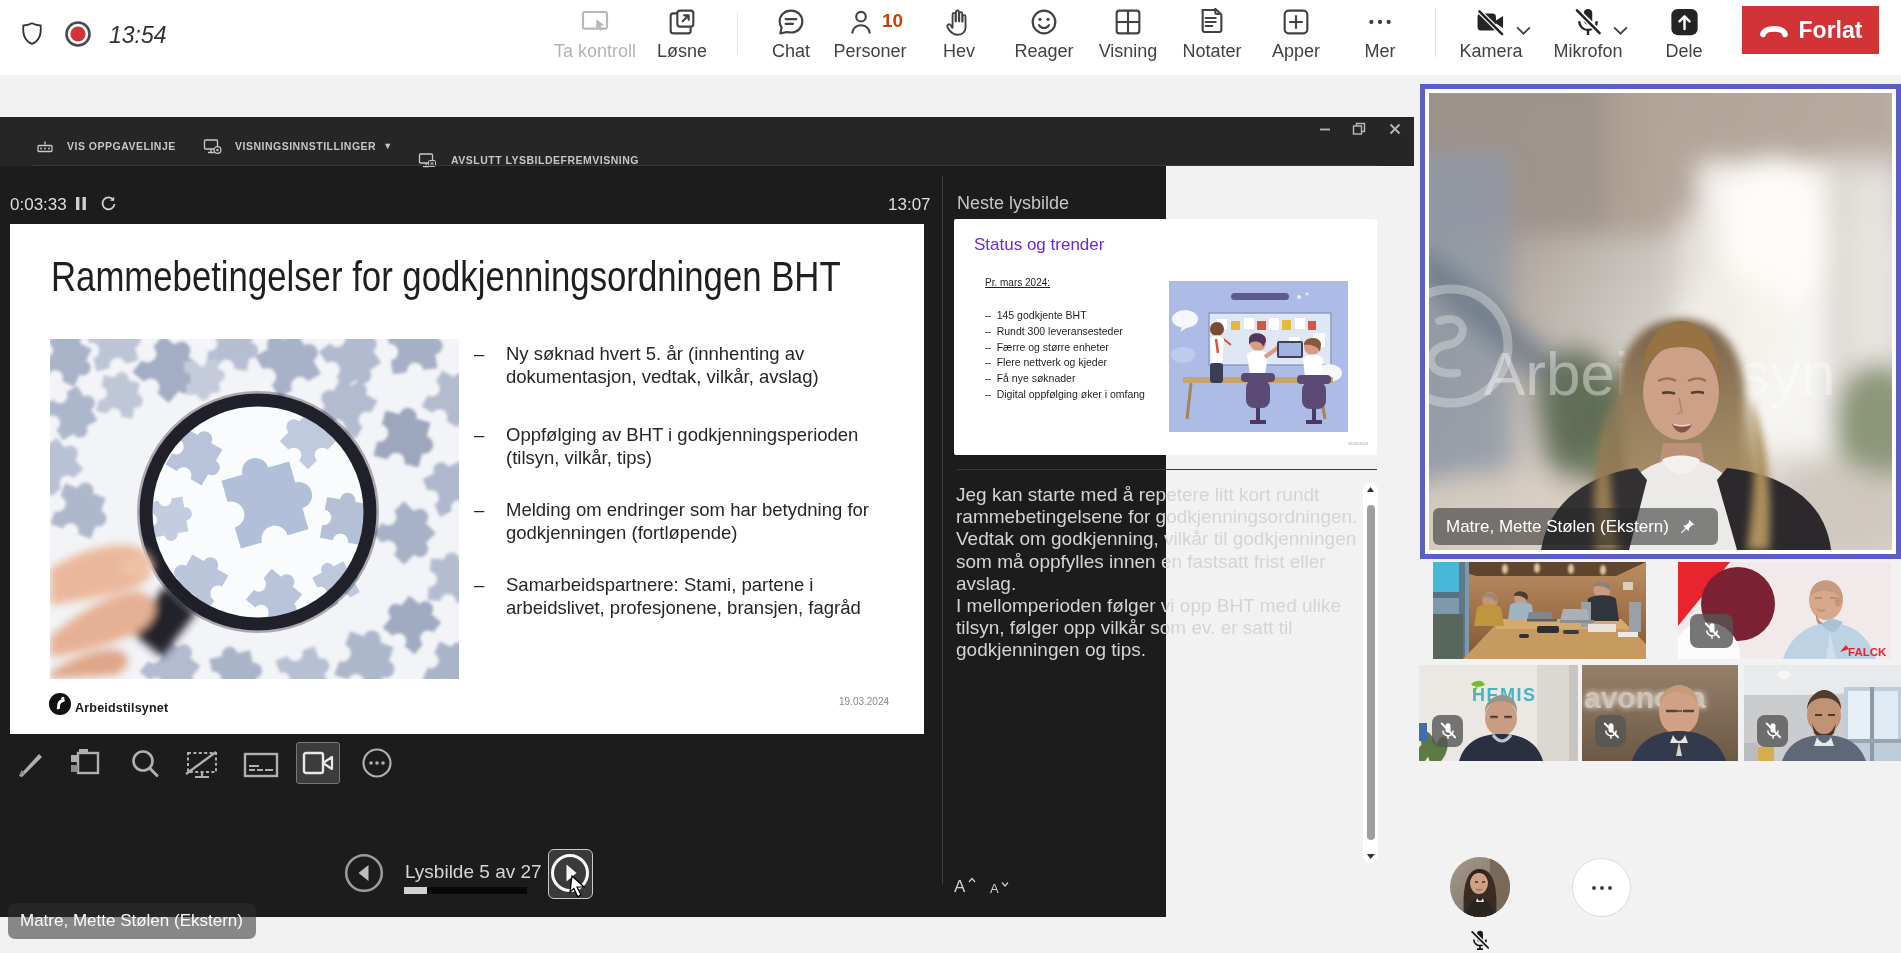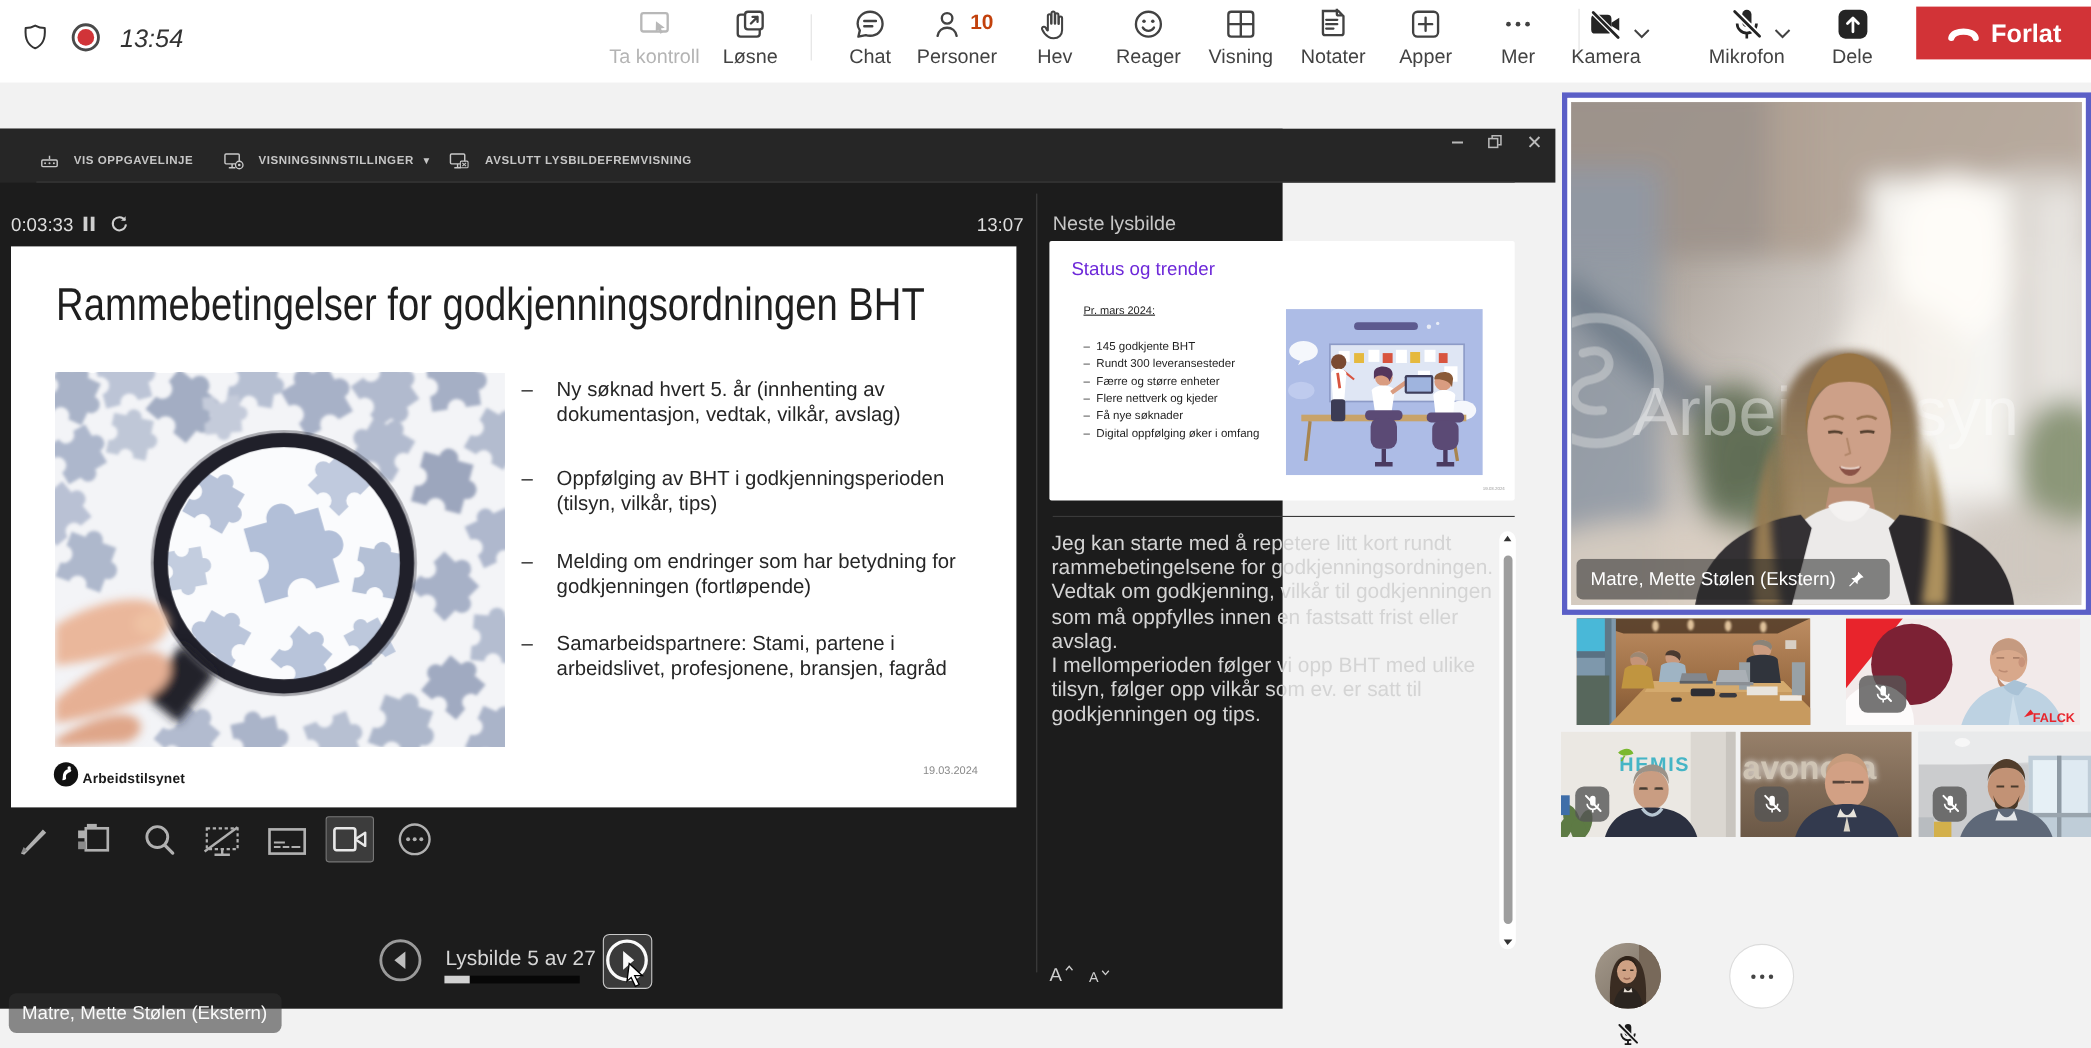--- a/index.html
+++ b/index.html
@@ -123,21 +123,21 @@
       <div class="ic">
           <svg width="32" height="32" viewBox="0 0 24 24">
             <circle cx="5.5" cy="12" r="1.6" fill="#424242"></circle>
             <circle cx="12" cy="12" r="1.6" fill="#424242"></circle>
             <circle cx="18.5" cy="12" r="1.6" fill="#424242"></circle>
           </svg>
         </div>
       <div class="lb">Mer</div>
     </div>
     <div class="tsep" style="left:1435px;top:8px;height:49px;"></div>
-    <div class="tbtn" style="left:1412px;">
+    <div class="tbtn" style="left:1443px;">
       <div class="ic" style="position:relative">
         <svg width="34" height="34" viewBox="0 0 24 24">
             <path d="M3.5 4.2l16.5 16.5" stroke="#fff" stroke-width="5"></path>
             <rect x="2.5" y="6" width="13" height="12" rx="2.5" fill="#242424"></rect>
             <path d="M15.5 11l5-3.2v8.4l-5-3.2z" fill="#242424"></path>
             <path d="M3.5 4.2l16.5 16.5" stroke="#fff" stroke-width="3.4"></path>
             <path d="M3.8 4.5l16 16" stroke="#242424" stroke-width="1.8" stroke-linecap="round"></path>
           </svg>
         <svg style="position:absolute;left:72px;top:20px" width="17" height="13" viewBox="0 0 16 10">
             <path d="M2 2l6 6 6-6" fill="none" stroke="#424242" stroke-width="1.7"></path>
@@ -162,21 +162,21 @@
     </div>
     <div class="tbtn" style="left:1636px;">
       <div class="ic">
           <svg width="31" height="30" viewBox="0 0 24 24">
             <rect x="1.5" y="1.5" width="21" height="21" rx="5" fill="#242424"></rect>
             <path d="M12 17.5v-10m0 0l-4 4m4-4l4 4" stroke="#fff" stroke-width="2" fill="none" stroke-linecap="round" stroke-linejoin="round"></path>
           </svg>
         </div>
       <div class="lb">Dele</div>
     </div>
-    <div class="abs" style="left:1742px;top:6px;width:160px;height:48px;background:#d23337;border-radius:0;display:flex;align-items:center;justify-content:center;">
+    <div class="abs" style="left:1742px;top:6px;width:137px;height:48px;background:#d23337;border-radius:0;display:flex;align-items:center;justify-content:center;">
       <svg width="30" height="22" viewBox="0 0 24 16" style="margin-right:10px">
           <path d="M3.2 11.5C4.5 5.5 19.5 5.5 20.8 11.5" fill="none" stroke="#fff" stroke-width="4.6" stroke-linecap="round"></path>
         </svg>
       <span style="color:#fff;font-size:23px;font-weight:bold;">Forlat</span>
     </div>
   </div>
 
   <div class="shared">
     <div class="abs" style="left:0;top:0;width:1414px;height:49px;background:#262626;"></div>
 
@@ -197,21 +197,21 @@
           <circle cx="9" cy="9" r="0.9" fill="#c9c9c9"></circle>
           <circle cx="13" cy="9" r="0.9" fill="#c9c9c9"></circle>
           <path d="M9 5V2" stroke="#c9c9c9" stroke-width="1.3"></path>
         </svg>VIS OPPGAVELINJE</div>
     <div class="menuitem" style="left:203px;"><svg width="20" height="17" viewBox="0 0 20 16" style="margin-right:12px">
           <rect x="1.5" y="1.5" width="13" height="9" rx="1" fill="none" stroke="#c9c9c9" stroke-width="1.3"></rect>
           <path d="M5 14h6M8 10.5V14" stroke="#c9c9c9" stroke-width="1.3"></path>
           <circle cx="14.5" cy="11.5" r="3.4" fill="#262626" stroke="#c9c9c9" stroke-width="1.2"></circle>
           <circle cx="14.5" cy="11.5" r="1.2" fill="#c9c9c9"></circle>
         </svg>VISNINGSINNSTILLINGER <span style="font-size:9px;margin-left:7px;">▼</span></div>
-    <div class="menuitem" style="left:408px;"><svg width="20" height="17" viewBox="0 0 20 16" style="margin-right:13px">
+    <div class="menuitem" style="left:418px;margin-top:14px;"><svg width="20" height="17" viewBox="0 0 20 16" style="margin-right:13px">
           <rect x="1.5" y="1.5" width="13" height="9" rx="1" fill="none" stroke="#c9c9c9" stroke-width="1.3"></rect>
           <path d="M5 14h6M8 10.5V14" stroke="#c9c9c9" stroke-width="1.3"></path>
           <rect x="10.5" y="8" width="7" height="6" rx="1" fill="#262626" stroke="#c9c9c9" stroke-width="1"></rect>
           <path d="M12.3 9.5l3.4 3m0-3l-3.4 3" stroke="#c9c9c9" stroke-width="1"></path>
         </svg>AVSLUTT LYSBILDEFREMVISNING</div>
     <div class="abs" style="left:33px;top:48px;width:1344px;height:1px;background:#3a3a3a;"></div>
 
     <div class="abs" style="left:10px;top:78px;font-size:17px;color:#dedede;">0:03:33</div>
     <svg class="abs" style="left:75px;top:79px" width="12" height="15" viewBox="0 0 12 15">
         <rect x="1" y="1" width="3.4" height="13" fill="#cfcfcf"></rect>

